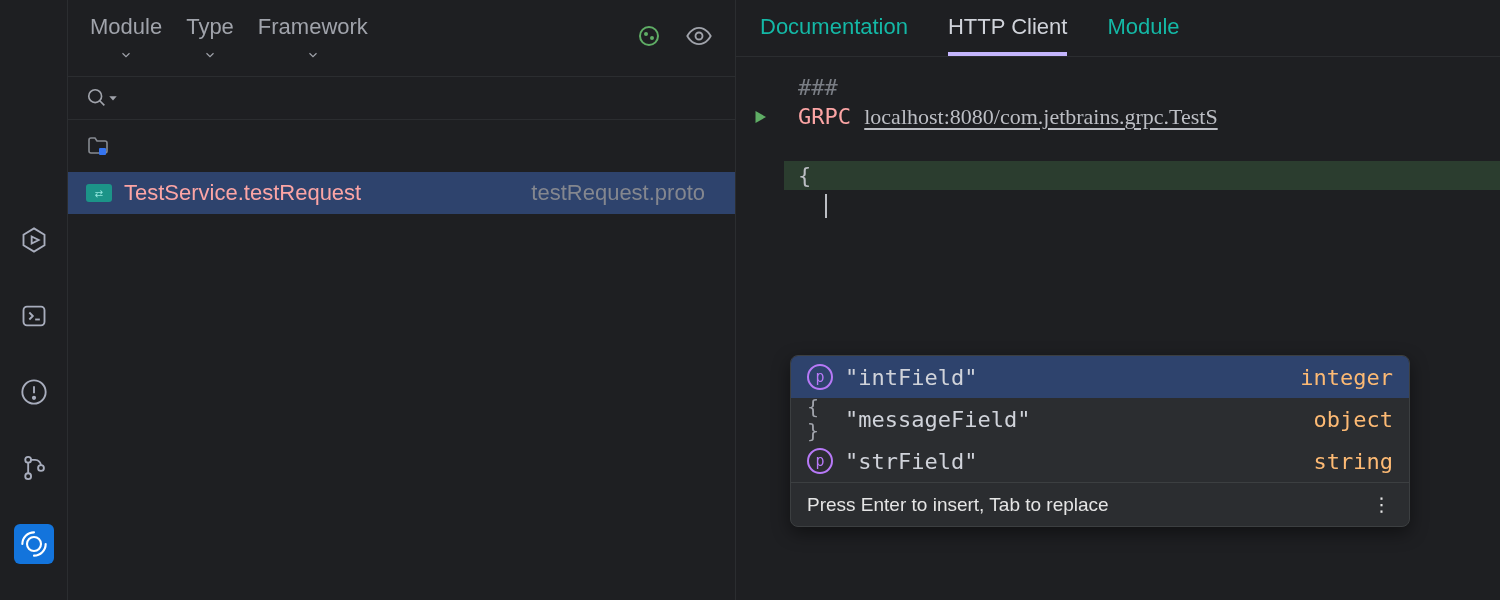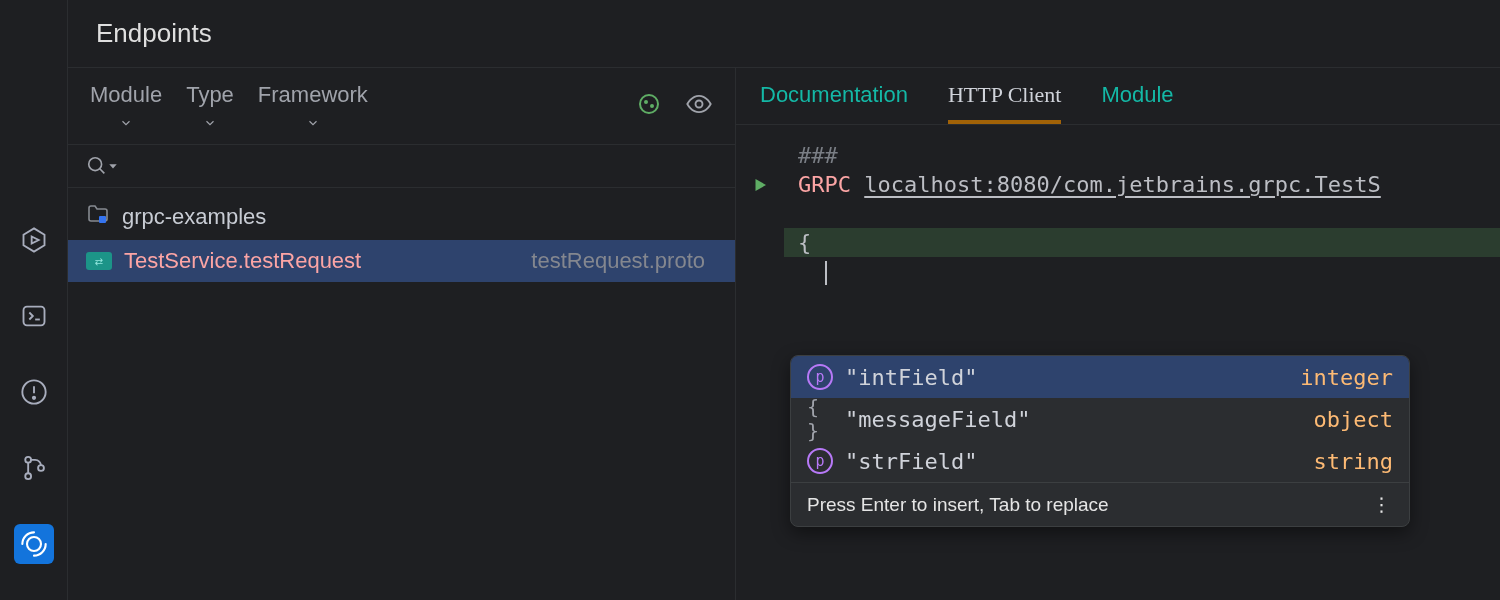--- a/index.html
+++ b/index.html
@@ -118,23 +118,22 @@
       padding: 14px 24px 0 24px;
       border-bottom: 1px solid #2b2d30;
       font-size: 22px;
     }
     .tab {
       padding-bottom: 12px;
       color: #14b8a6;
       cursor: pointer;
     }
     .tab.active {
-      border-bottom: 4px solid #a16207;
+      border-bottom: 4px solid #c4b5fd;
       color: #d0d3da;
-      font-family: Liberation Serif, serif;
     }
     .editor {
       flex: 1;
       padding: 16px 0 0 0;
       font-family: 'Menlo', 'Consolas', monospace;
       font-size: 22px;
       position: relative;
     }
     .gutter-row {
       display: flex;
@@ -146,21 +145,21 @@
       align-items: center;
       padding: 2px 0;
     }
     .code-line {
       flex: 1;
       padding: 2px 14px;
       white-space: pre;
     }
     .tok-comment { color: #7a7e85; }
     .tok-method { color: #fca5a5; }
-    .tok-url { color: #bcbec4; text-decoration: underline; text-underline-offset: 4px; }
+    .tok-url { color: #bcbec4; text-decoration: underline; text-underline-offset: 4px; font-family: Liberation Serif, serif; }
     .line-highlight { background: #2b3d2f; }
     .cursor-caret { display: inline-block; width: 2px; height: 24px; background: #bcbec4; vertical-align: middle; }
     .completion {
       position: absolute;
       top: 355px;
       left: 790px;
       width: 620px;
       background: #2b2d30;
       border: 1px solid #3c3f41;
       border-radius: 8px;
@@ -243,21 +242,20 @@
   <div class="activity-item active">
     <svg width="28" height="28" viewBox="0 0 24 24" fill="none" stroke="currentColor" stroke-width="1.8">
         <circle cx="12" cy="12" r="6"></circle>
         <path d="M2 12a10 10 0 0 1 10-10" stroke-linecap="round"></path>
         <path d="M22 12a10 10 0 0 1-10 10" stroke-linecap="round"></path>
       </svg>
   </div>
 </div>
 
 <div class="main-panel">
-  <div class="panel-title">Endpoints</div>
   <div class="content-row">
 
     <div class="left-pane">
       <div class="filter-bar">
         <div class="filter-dd">
           <span>Module</span>
           <svg width="14" height="14" viewBox="0 0 24 24" fill="none" stroke="currentColor" stroke-width="2">
               <polyline points="6 9 12 15 18 9"></polyline>
             </svg>
         </div>
@@ -301,21 +299,20 @@
         </div>
       </div>
       <div class="tree">
         <div class="tree-row project">
           <span class="proj-icon">
             <svg width="24" height="24" viewBox="0 0 24 24" fill="none" stroke="currentColor" stroke-width="1.6">
                 <path d="M3 6a2 2 0 0 1 2-2h4l2 3h8a2 2 0 0 1 2 2v8a2 2 0 0 1-2 2H5a2 2 0 0 1-2-2V6z"></path>
                 <rect x="13" y="14" width="7" height="7" rx="1" fill="#3574f0" stroke="none"></rect>
               </svg>
           </span>
-          <span>grpc-examples</span>
         </div>
         <div class="tree-row selected">
           <span class="ep-icon">⇄</span>
           <span class="endpoint-name">TestService.testRequest</span>
           <span class="endpoint-file">testRequest.proto</span>
         </div>
       </div>
     </div>
 
     <div class="right-pane">

